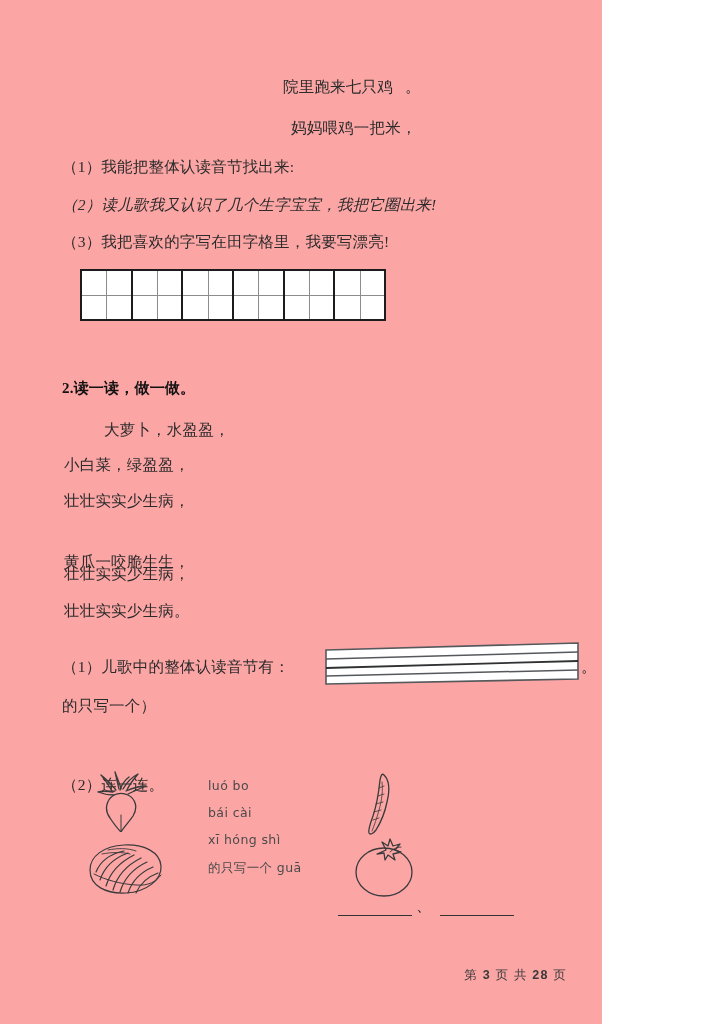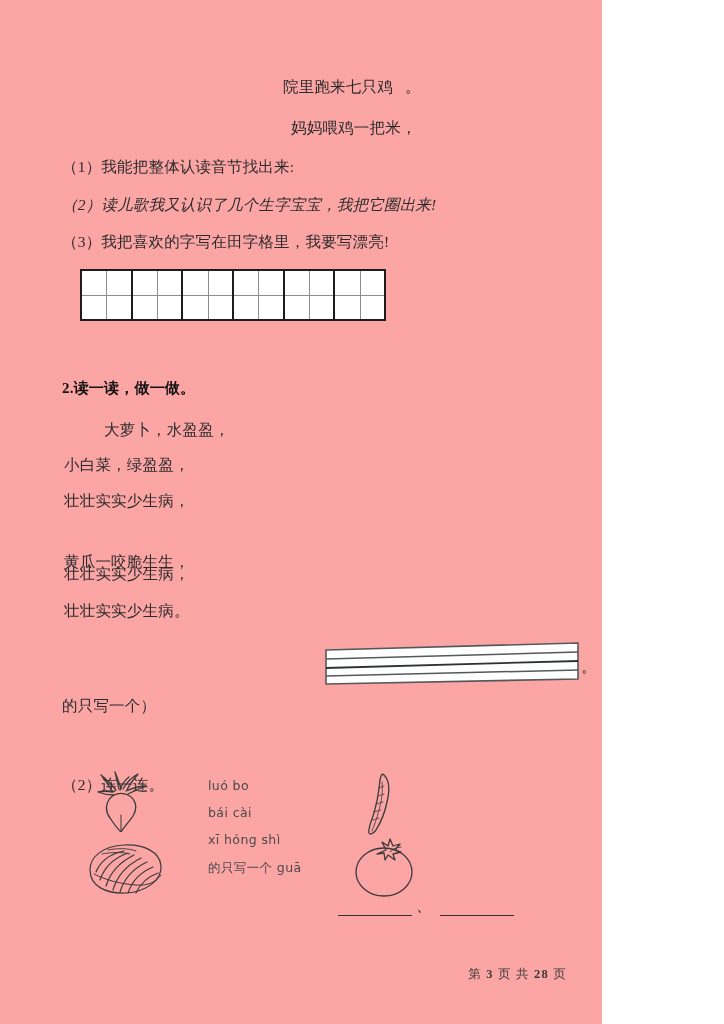--- a/index.html
+++ b/index.html
@@ -95,21 +95,21 @@
 
   
   .pic { position: absolute; }
   .pic svg { display: block; }
 
   
   #footer {
     position: absolute;
     right: 35px;
     bottom: 26px;
-    font-family: Liberation Serif, serif;
+    font-family: Liberation Sans, sans-serif;
     font-size: 12.5px;
     color: #3a3a3a;
     letter-spacing: 1.2px;
     white-space: pre;
   }
   #footer .pg { font-weight: bold; }
 </style>
 </head>
 <body>
 
@@ -136,20 +136,21 @@
 
   <div class="tx bold" style="left:62px; top:379px; font-size:15px;">2.读一读，做一做。</div>
 
   <div class="tx" style="left:64px; top:421px;margin-left:40px;">大萝卜，水盈盈，</div>
   <div class="tx" style="left:64px; top:456px;">小白菜，绿盈盈，</div>
   <div class="tx" style="left:64px; top:492px;">壮壮实实少生病，</div>
   <div class="tx" style="left:64px; top:529px;margin-top:24px;">黄瓜一咬脆生生，</div>
   <div class="tx" style="left:64px; top:565px;">壮壮实实少生病，</div>
   <div class="tx" style="left:64px; top:602px;">壮壮实实少生病。</div>
 
+  <div class="tx" style="left:62px; top:658px;">（1）儿歌中的整体认读音节有：</div>
 
   <div id="sixiange">
     <svg width="256" height="44" viewBox="0 0 256 44">
 
       <polygon points="2,9 254,2 254,38 2,43" fill="#ffffff" stroke="#55595c" stroke-width="1.6"></polygon>
       <line x1="2" y1="18" x2="254" y2="11" stroke="#55595c" stroke-width="1.5"></line>
       <line x1="2" y1="27" x2="254" y2="20" stroke="#2f3133" stroke-width="1.8"></line>
       <line x1="2" y1="35" x2="254" y2="29" stroke="#55595c" stroke-width="1.5"></line>
     </svg>
   </div>

